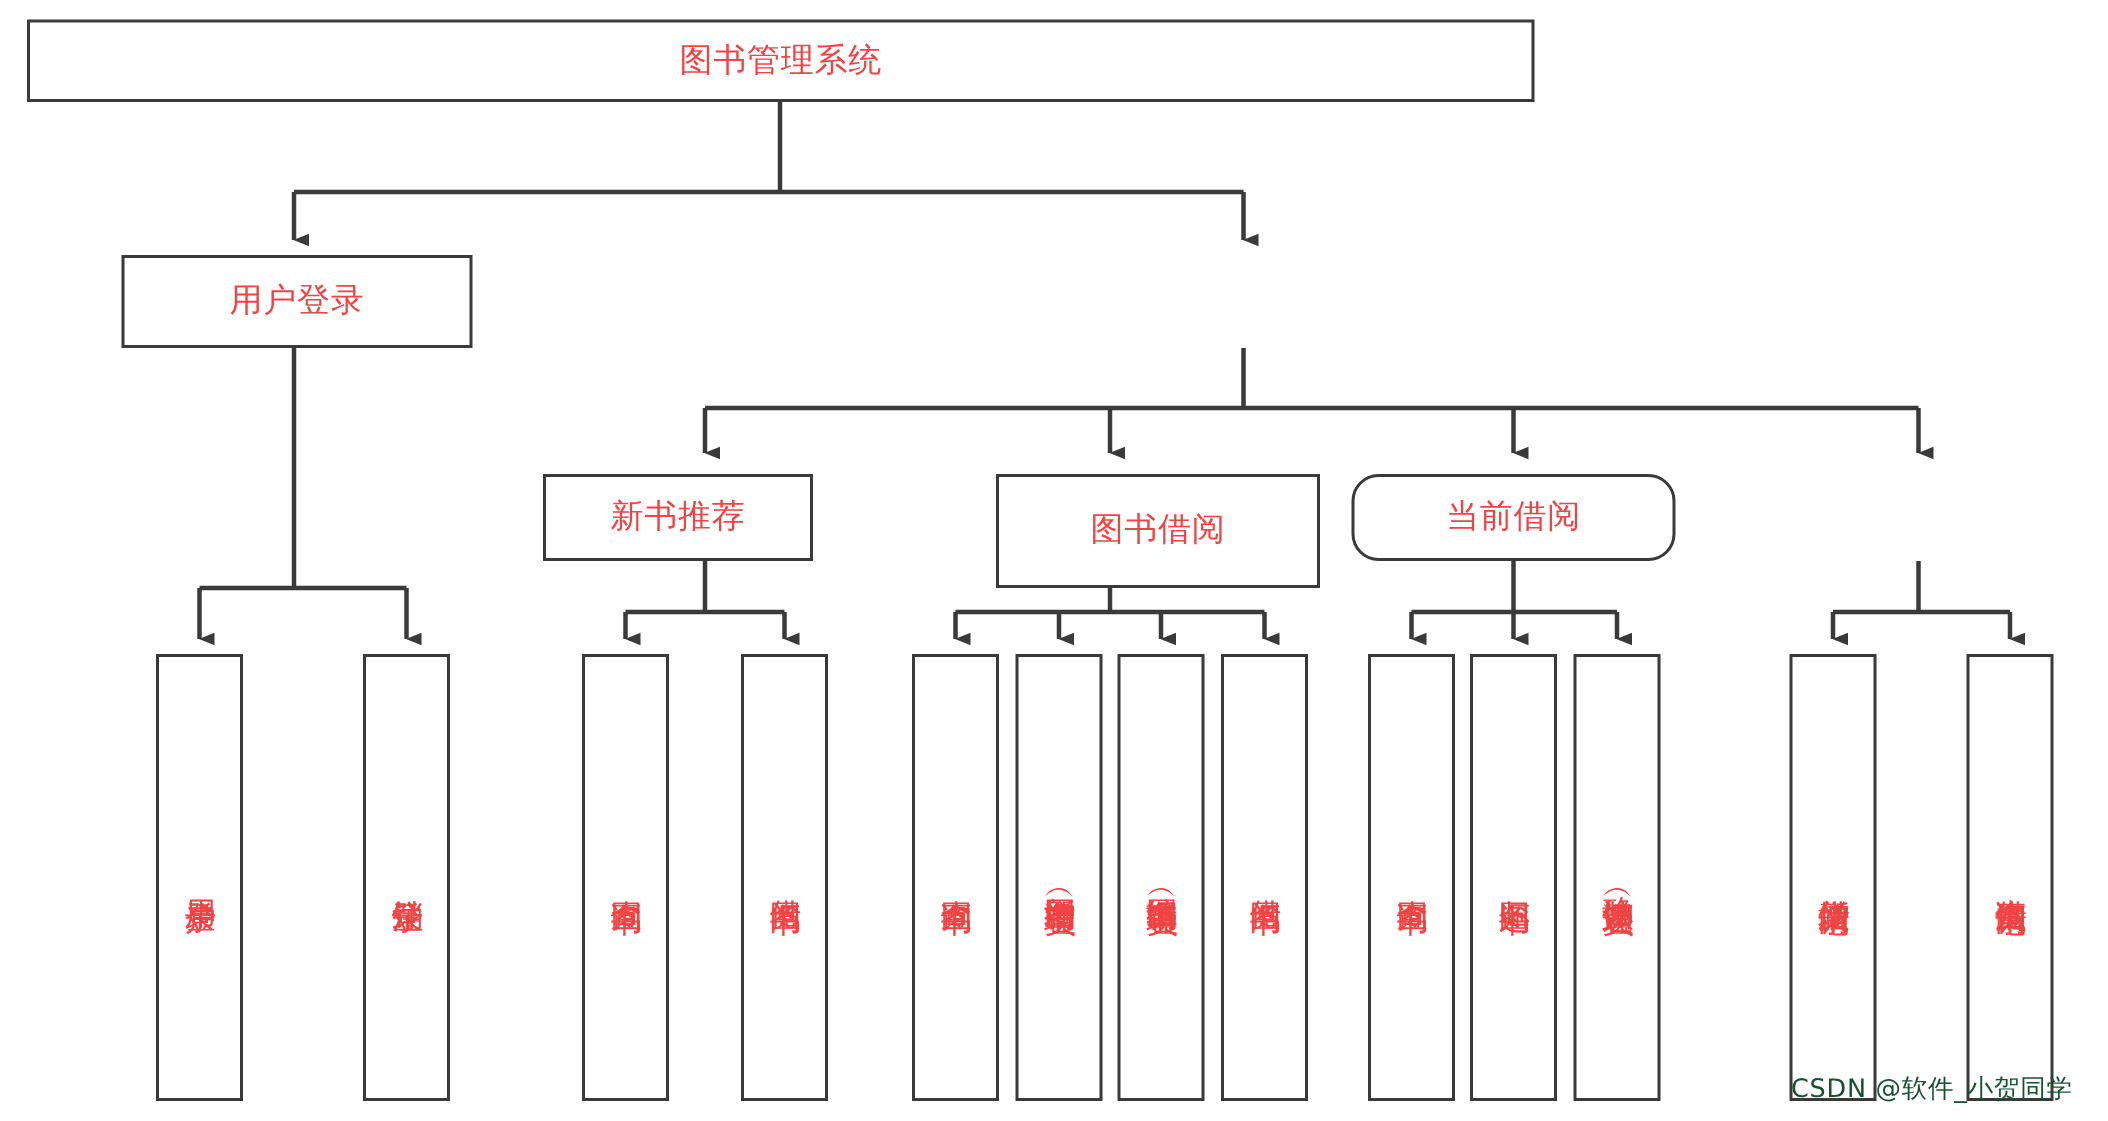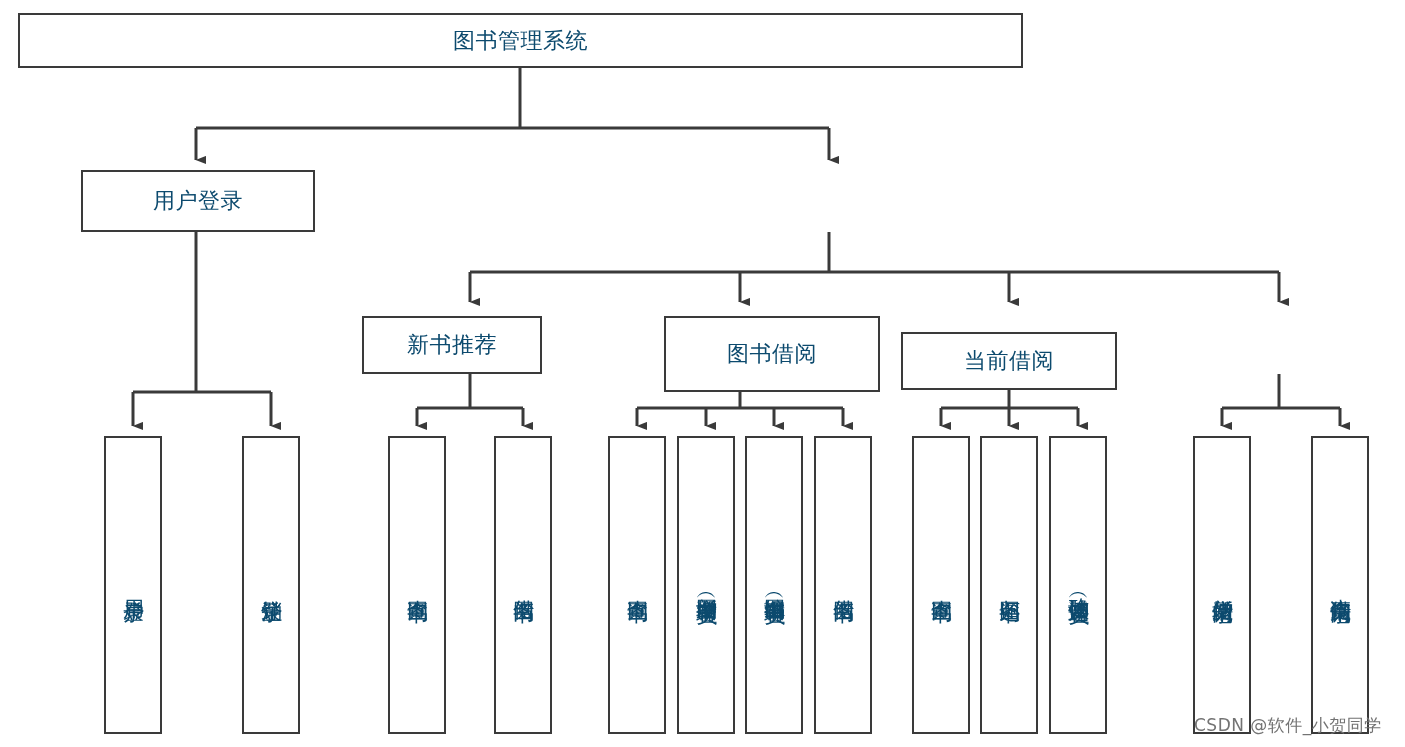--- a/index.html
+++ b/index.html
@@ -29,21 +29,21 @@
     pointer-events: none;
   }
   .node {
     position: absolute;
     box-sizing: border-box;
     background: #ffffff;
     border: 2px solid #3a3a3a;
     display: flex;
     align-items: center;
     justify-content: center;
-    color: #0c4a6e;
+    color: #ef4444;
   }
   .node-label {
     display: block;
     text-align: center;
     line-height: 1.18;
     letter-spacing: 0.5px;
     white-space: nowrap;
   }
   
   .node.horiz .node-label {
@@ -59,21 +59,21 @@
     writing-mode: vertical-rl;
     text-orientation: upright;
     font-size: 21px;
     line-height: 1.02;
     letter-spacing: 1px;
     white-space: normal;
     max-height: 100%;
   }
   .watermark {
     position: absolute;
-    color: #737373;
+    color: #14532d;
     font-size: 17px;
     letter-spacing: 0.5px;
     white-space: nowrap;
     user-select: none;
   }
 </style>
 </head>
 <body>
 
 <div id="diagram-root">
@@ -142,21 +142,21 @@
 
 
   <div class="node horiz" style="left:362px; top:316px; width:180px; height:58px;">
     <span class="node-label">新书推荐</span>
   </div>
 
   <div class="node horiz" style="left:648px; top:316px; width:216px; height:76px;margin-left:16px;">
     <span class="node-label">图书借阅</span>
   </div>
 
-  <div class="node horiz" style="left:901px; top:332px; width:216px; height:58px;">
+  <div class="node horiz" style="left:901px; top:316px; width:216px; height:58px;border-radius:18px;">
     <span class="node-label">当前借阅</span>
   </div>
 
 
   <div class="node vert" style="left:104px; top:436px; width:58px; height:298px;">
     <span class="node-label">用户登录</span>
   </div>
 
   <div class="node vert" style="left:242px; top:436px; width:58px; height:298px;">
     <span class="node-label">注销登录</span>

